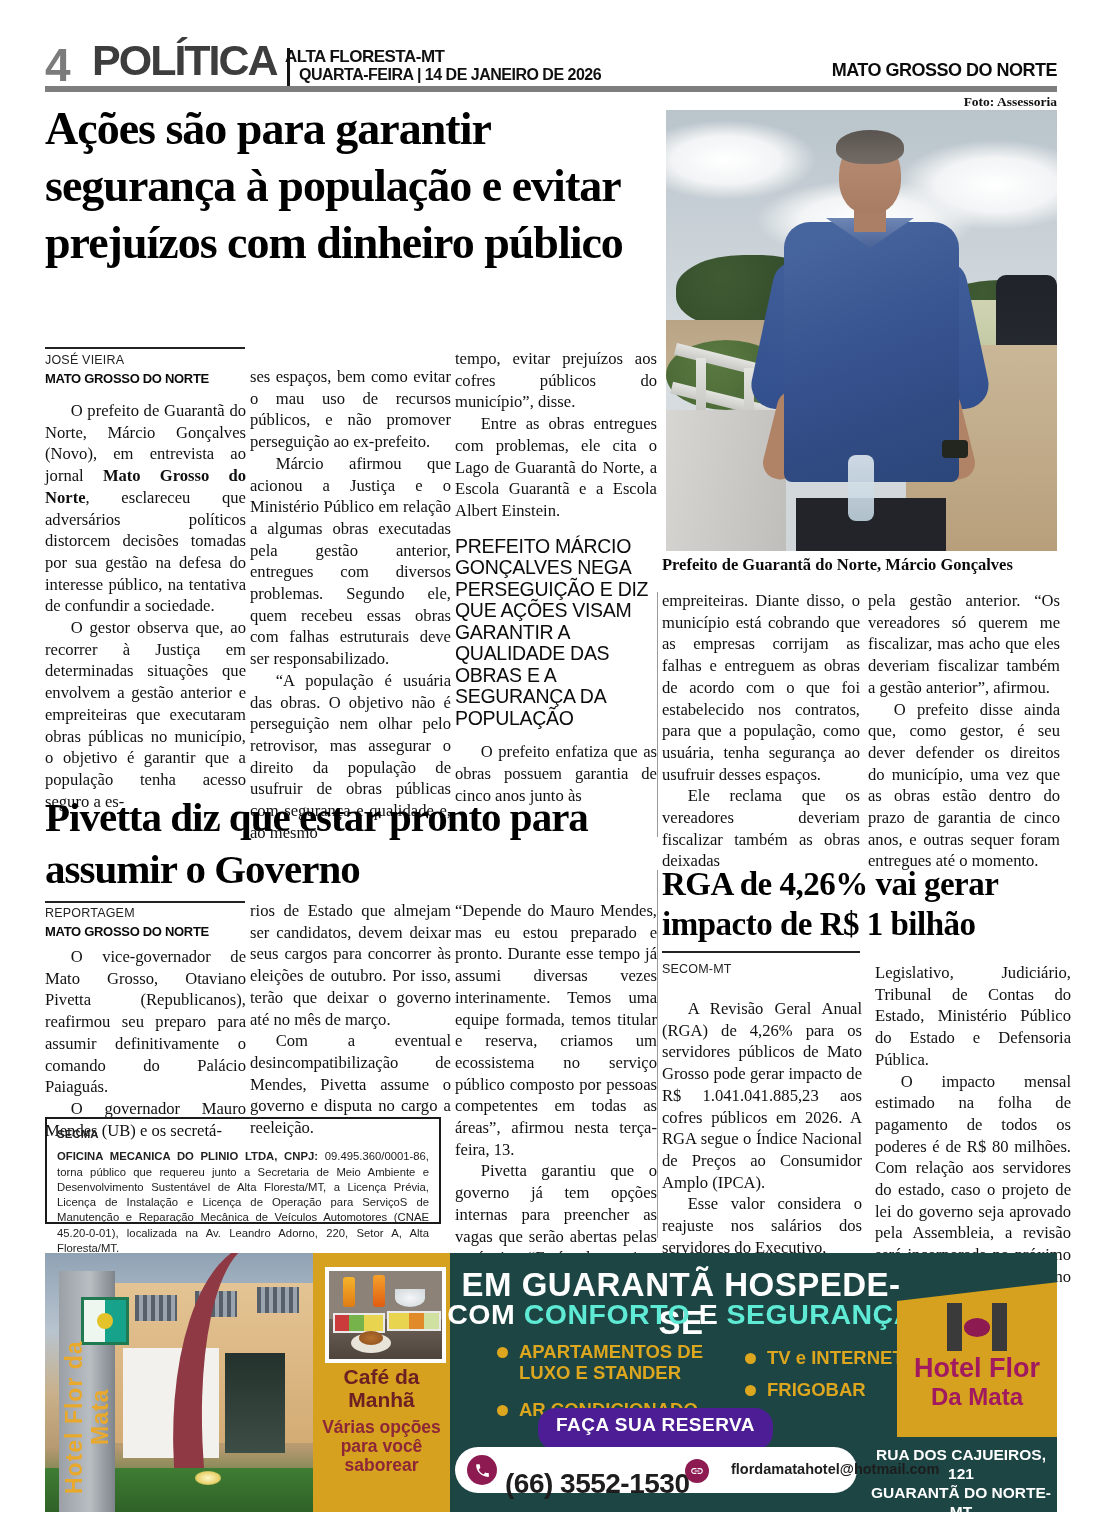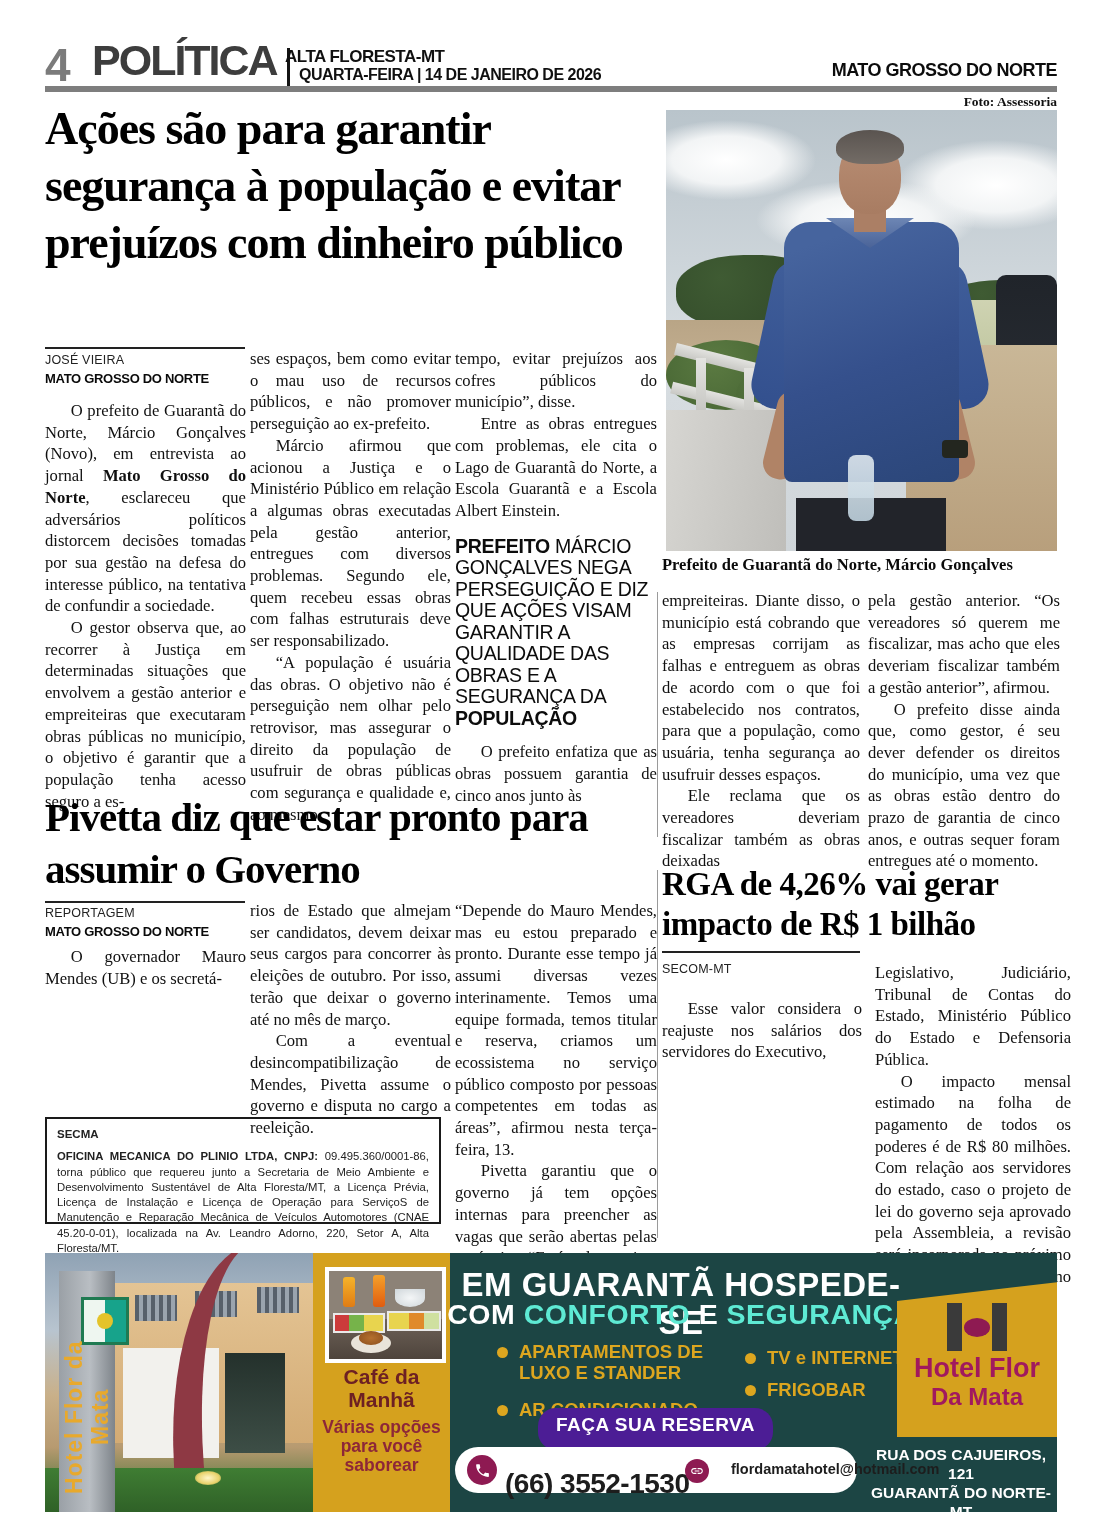--- a/index.html
+++ b/index.html
@@ -38,21 +38,21 @@
 
   
   .col{font-size:16.6px;line-height:21.7px;text-align:justify;color:#101010;}
   .col p{margin:0;}
   .indent{text-indent:1.55em;}
   .vrule{width:1px;background:#9a9a9a;}
 
   
   .pquote{font-family:"Liberation Sans",sans-serif;font-size:19.5px;line-height:21.5px;
           text-align:left;color:#0c0c0c;margin:14px 0 12px 0;letter-spacing:-0.3px;}
-  .pquote b{font-weight:700;}
+  .pquote b{font-weight:400;}
 
   
   .caption{left:662px;top:555px;width:396px;font-weight:700;font-size:16.5px;color:#0a0a0a;}
 
   
   .legal{left:45px;top:1117px;width:372px;height:87px;border:2px solid #1a1a1a;padding:8px 10px;
          font-family:"Liberation Sans",sans-serif;font-size:11.3px;line-height:15.3px;color:#222;}
   .legal-tag{font-weight:800;font-size:11.5px;margin-bottom:7px;}
   .legal p{margin:0;text-align:justify;}
   .legal b{font-weight:800;}
@@ -191,21 +191,21 @@
   <div class="abs caption">Prefeito de Guarantã do Norte, Márcio Gonçalves</div>
 
   <div class="abs byrule" style="left:45px;top:347px;width:200px;"></div>
   <div class="abs byname" style="left:45px;top:353px;">JOSÉ VIEIRA</div>
   <div class="abs byorg" style="left:45px;top:371px;">MATO GROSSO DO NORTE</div>
 
   <div class="abs col" style="left:45px;top:400px;width:201px;">
     <p class="indent"><span>O prefeito de Guarantã do Norte, Márcio Gonçalves (Novo), em entrevista ao jornal </span><b>Mato Grosso do Norte</b><span>, esclareceu que adversários políticos distorcem decisões tomadas por sua gestão na defesa do interesse público, na tentativa de confundir a sociedade.</span></p>
     <p class="indent">O gestor observa que, ao recorrer à Justiça em determinadas situações que envolvem a gestão anterior e empreiteiras que executaram obras públicas no município, o objetivo é garantir que a população tenha acesso seguro a es-</p>
   </div>
-  <div class="abs col" style="left:250px;top:348px;width:201px;">
+  <div class="abs col" style="left:250px;top:366px;width:201px;">
     <p>ses espaços, bem como evitar o mau uso de recursos públicos, e não promover perseguição ao ex-prefeito.</p>
     <p class="indent">Márcio afirmou que acionou a Justiça e o Ministério Público em relação a algumas obras executadas pela gestão anterior, entregues com diversos problemas. Segundo ele, quem recebeu essas obras com falhas estruturais deve ser responsabilizado.</p>
     <p class="indent">“A população é usuária das obras. O objetivo não é perseguição nem olhar pelo retrovisor, mas assegurar o direito da população de usufruir de obras públicas com segurança e qualidade e, ao mesmo</p>
   </div>
   <div class="abs col" style="left:455px;top:348px;width:202px;">
     <p>tempo, evitar prejuízos aos cofres públicos do município”, disse.</p>
     <p class="indent">Entre as obras entregues com problemas, ele cita o Lago de Guarantã do Norte, a Escola Guarantã e a Escola Albert Einstein.</p>
     <div class="pquote"><b>PREFEITO</b><span> MÁRCIO GONÇALVES NEGA PERSEGUIÇÃO E DIZ QUE AÇÕES VISAM GARANTIR A QUALIDADE DAS OBRAS E A SEGURANÇA DA </span><b>POPULAÇÃO</b></div>
     <p class="indent">O prefeito enfatiza que as obras possuem garantia de cinco anos junto às</p>
   </div>
@@ -217,20 +217,21 @@
   <div class="abs col" style="left:662px;top:590px;width:198px;">
     <p>empreiteiras. Diante disso, o município está cobrando que as empresas corrijam as falhas e entreguem as obras de acordo com o que foi estabelecido nos contratos, para que a população, como usuária, tenha segurança ao usufruir desses espaços.</p>
     <p class="indent">Ele reclama que os vereadores deveriam fiscalizar também as obras deixadas</p>
   </div>
 
   <div class="abs head2">Pivetta diz que estar pronto para assumir o Governo</div>
   <div class="abs byrule" style="left:45px;top:901px;width:200px;"></div>
   <div class="abs byname" style="left:45px;top:906px;">REPORTAGEM</div>
   <div class="abs byorg" style="left:45px;top:924px;">MATO GROSSO DO NORTE</div>
   <div class="abs col" style="left:45px;top:946px;width:201px;">
+    <p class="indent">O vice-governador de Mato Grosso, Otaviano Pivetta (Republicanos), reafirmou seu preparo para assumir definitivamente o comando do Palácio Paiaguás.</p>
     <p class="indent">O governador Mauro Mendes (UB) e os secretá-</p>
   </div>
   <div class="abs col" style="left:250px;top:900px;width:201px;">
     <p>rios de Estado que almejam ser candidatos, devem deixar seus cargos para concorrer às eleições de outubro. Por isso, terão que deixar o governo até no mês de março.</p>
     <p class="indent">Com a eventual desincompatibilização de Mendes, Pivetta assume o  governo e disputa no cargo a reeleição.</p>
   </div>
   <div class="abs col" style="left:455px;top:900px;width:202px;">
     <p>“Depende do Mauro Mendes, mas eu estou preparado e pronto. Durante esse tempo já assumi diversas vezes interinamente. Temos uma equipe formada, temos titular e reserva, criamos um ecossistema no serviço público composto por pessoas competentes em todas as áreas”, afirmou nesta terça-feira, 13.</p>
     <p class="indent">Pivetta garantiu que o governo já tem opções internas para preencher as vagas que serão abertas pelas renúncias. “Está tudo previsto e sem nenhuma dificuldade“, disse.</p>
   </div>
@@ -238,20 +239,21 @@
   <div class="abs legal">
     <div class="legal-tag">SECMA</div>
     <p><b>OFICINA MECANICA DO PLINIO LTDA, CNPJ:</b><span> 09.495.360/0001-86, torna público que requereu junto a Secretaria de Meio Ambiente e Desenvolvimento Sustentável de Alta Floresta/MT, a Licença Prévia, Licença de Instalação e Licença de Operação para ServiçoS de Manutenção e Reparação Mecânica de Veículos Automotores (CNAE 45.20-0-01), localizada na Av. Leandro Adorno, 220, Setor A, Alta Floresta/MT.</span></p>
   </div>
 
   <div class="abs vrule" style="left:657px;top:870px;height:368px;"></div>
   <div class="abs head3">RGA de 4,26% vai gerar impacto de R$ 1 bilhão</div>
   <div class="abs byrule" style="left:662px;top:951px;width:198px;"></div>
   <div class="abs byname" style="left:662px;top:962px;">SECOM-MT</div>
   <div class="abs col" style="left:662px;top:998px;width:200px;">
+    <p class="indent">A Revisão Geral Anual (RGA) de 4,26% para os servidores públicos de Mato Grosso pode gerar impacto de R$ 1.041.041.885,23 aos cofres públicos em 2026. A RGA segue o Índice Nacional de Preços ao Consumidor Amplo (IPCA).</p>
     <p class="indent">Esse valor considera o reajuste nos salários dos servidores do Executivo,</p>
   </div>
   <div class="abs col" style="left:875px;top:962px;width:196px;">
     <p>Legislativo, Judiciário, Tribunal de Contas do Estado, Ministério Público do Estado e Defensoria Pública.</p>
     <p class="indent">O impacto mensal estimado na folha de pagamento de todos os poderes é de R$ 80 milhões. Com relação aos servidores do estado, caso o projeto de lei do governo seja aprovado pela Assembleia, a revisão será incorporada no próximo salário que será quitado no dia 30.</p>
   </div>
 
   <div class="abs ad">
     <div class="ad-photo">
       <div class="adp-bldg"></div>

